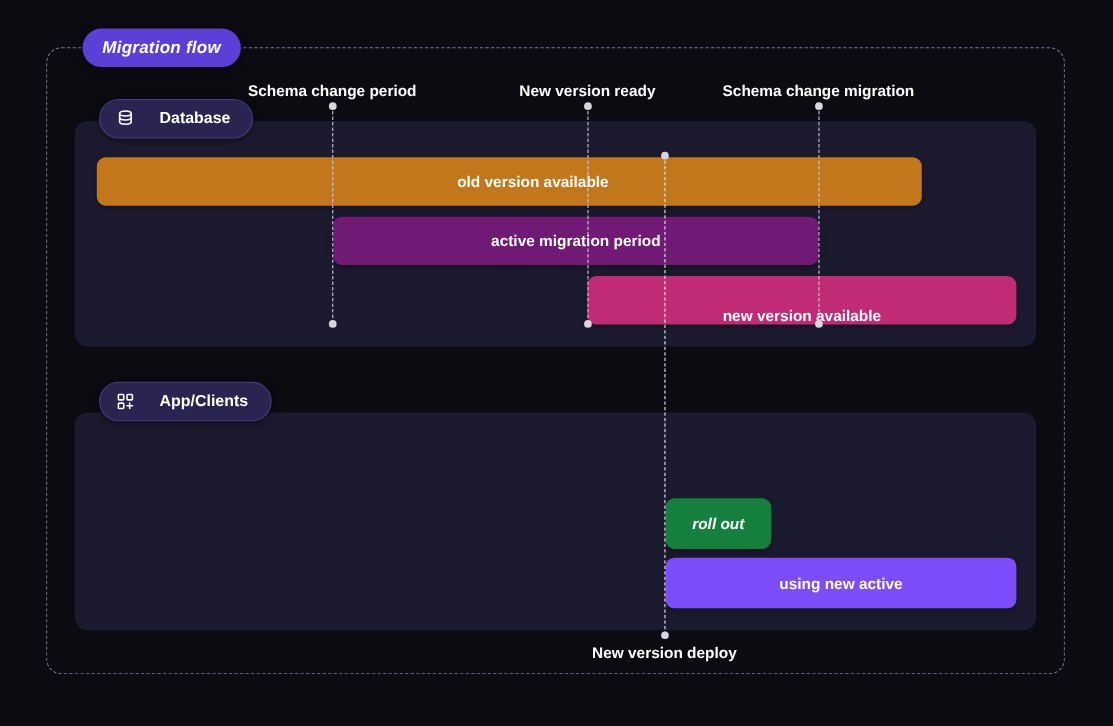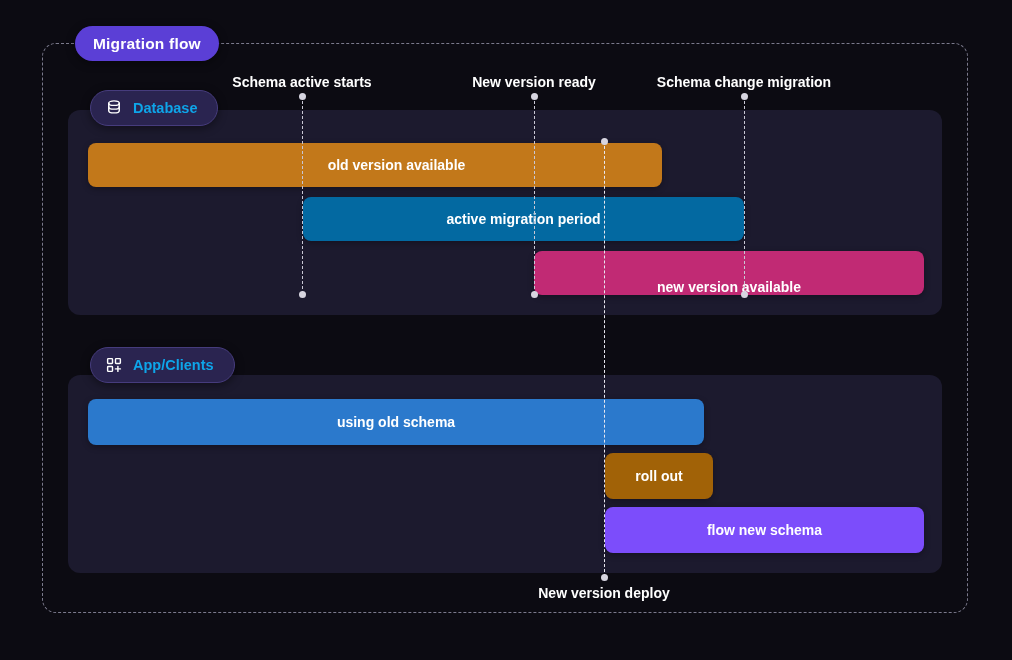--- a/index.html
+++ b/index.html
@@ -28,30 +28,31 @@
     padding: 0 18px;
     display: flex; align-items: center;
     background: #5b3fd6;
     border-radius: 18px;
     color: #ffffff;
     font-size: 15.5px;
     font-weight: bold;
     letter-spacing: .2px;
     z-index: 40;
     box-shadow: 0 2px 10px rgba(0,0,0,.45);
+    font-style: italic;
   }
   .lane-badge {
     position: absolute;
     height: 36px;
     padding: 0 20px 0 14px;
-    display: flex; align-items: center; gap: 10px;
+    display: flex; align-items: center; gap: 22px;
     background: #2a2450;
     border: 1px solid #463c7d;
     border-radius: 18px;
-    color: #0ea5e9;
+    color: #ffffff;
     font-size: 14.5px;
     font-weight: bold;
     z-index: 40;
     box-shadow: 0 2px 10px rgba(0,0,0,.45);
   }
   .lane-badge .ico { display: flex; width: 18px; height: 18px; }
   .lane-badge .ico svg { width: 18px; height: 18px; display: block; }
 
   
   .lane-panel {
@@ -135,25 +136,25 @@
     <span class="ico">
       <svg viewBox="0 0 24 24" fill="none" stroke="#ffffff" stroke-width="1.9" stroke-linecap="round" stroke-linejoin="round">
         <ellipse cx="12" cy="5.5" rx="7" ry="3"></ellipse>
         <path d="M5 5.5v5c0 1.7 3.1 3 7 3s7-1.3 7-3v-5"></path>
         <path d="M5 10.5v5c0 1.7 3.1 3 7 3s7-1.3 7-3v-5"></path>
       </svg>
     </span>
     <span>Database</span>
   </div>
 
-  <div class="bar" id="bar-old-version" style="left:88px; top:143px; width:574px; background:#c2781a;padding-left:43px;">
+  <div class="bar" id="bar-old-version" style="left:88px; top:143px; width:750px; background:#c2781a;padding-left:43px;">
     <span>old version available</span>
   </div>
 
-  <div class="bar" id="bar-active-migration" style="left:303px; top:197px; width:441px; background:#0369a1;">
+  <div class="bar" id="bar-active-migration" style="left:303px; top:197px; width:441px; background:#701a75;">
     <span>active migration period</span>
   </div>
 
   <div class="bar" id="bar-new-version" style="left:534px; top:251px; width:390px; background:#c12a74;align-items:flex-end;">
     <span>new version available</span>
   </div>
 
   <div class="lane-panel" id="lane-app"></div>
 
   <div class="lane-badge" id="badge-app" style="left:90px; top:347px;align-items:center;">
@@ -161,34 +162,31 @@
       <svg viewBox="0 0 24 24" fill="none" stroke="#ffffff" stroke-width="1.9" stroke-linecap="round" stroke-linejoin="round">
         <rect x="3.5" y="3.5" width="6.5" height="6.5" rx="1"></rect>
         <rect x="14" y="3.5" width="6.5" height="6.5" rx="1"></rect>
         <rect x="3.5" y="14" width="6.5" height="6.5" rx="1"></rect>
         <path d="M17.2 13.8v6.7M13.9 17.2h6.7"></path>
       </svg>
     </span>
     <span>App/Clients</span>
   </div>
 
-  <div class="bar tall" id="bar-using-old-schema" style="left:88px; top:399px; width:616px; background:#2b79cc;">
-    <span>using old schema</span>
-  </div>
-
-  <div class="bar tall" id="bar-roll-out" style="left:605px; top:453px; width:108px; background:#a16207;">
+
+  <div class="bar tall" id="bar-roll-out" style="left:605px; top:453px; width:96px; background:#15803d;font-style:italic;">
     <span>roll out</span>
   </div>
 
   <div class="bar tall" id="bar-using-new-schema" style="left:605px; top:507px; width:319px; background:#7c4dfb;">
-    <span>flow new schema</span>
+    <span>using new active</span>
   </div>
 
   <div class="marker" id="marker-1" style="left:302px; top:96px; height:198px;">
-    <div class="mlabel">Schema active starts</div>
+    <div class="mlabel">Schema change period</div>
     <div class="vline" style="top:0; height:198px;"></div>
     <div class="dot" style="top:-3.5px;"></div>
     <div class="dot" style="top:194.5px;"></div>
   </div>
 
   <div class="marker" id="marker-2" style="left:534px; top:96px; height:198px;">
     <div class="mlabel">New version ready</div>
     <div class="vline" style="top:0; height:198px;"></div>
     <div class="dot" style="top:-3.5px;"></div>
     <div class="dot" style="top:194.5px;"></div>

